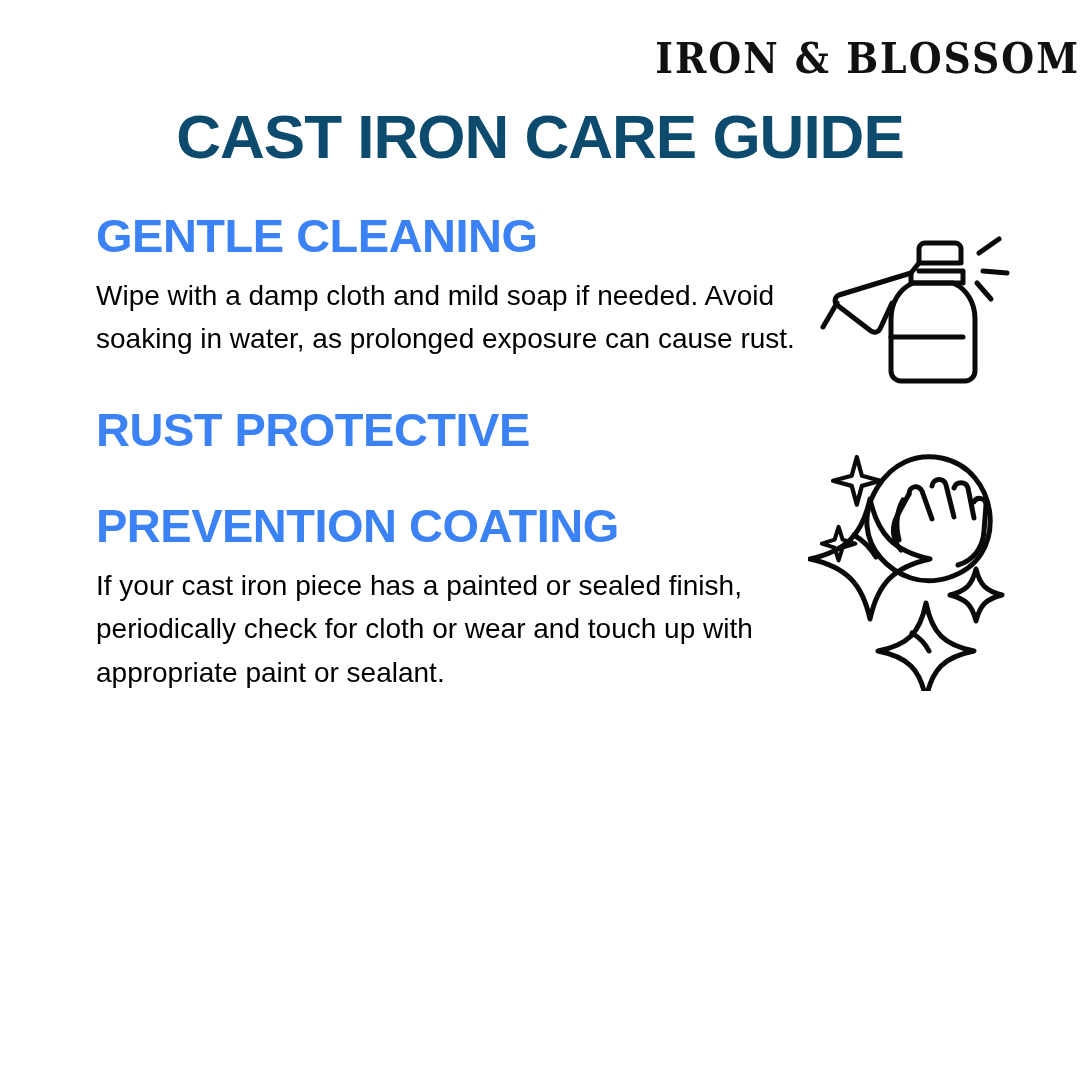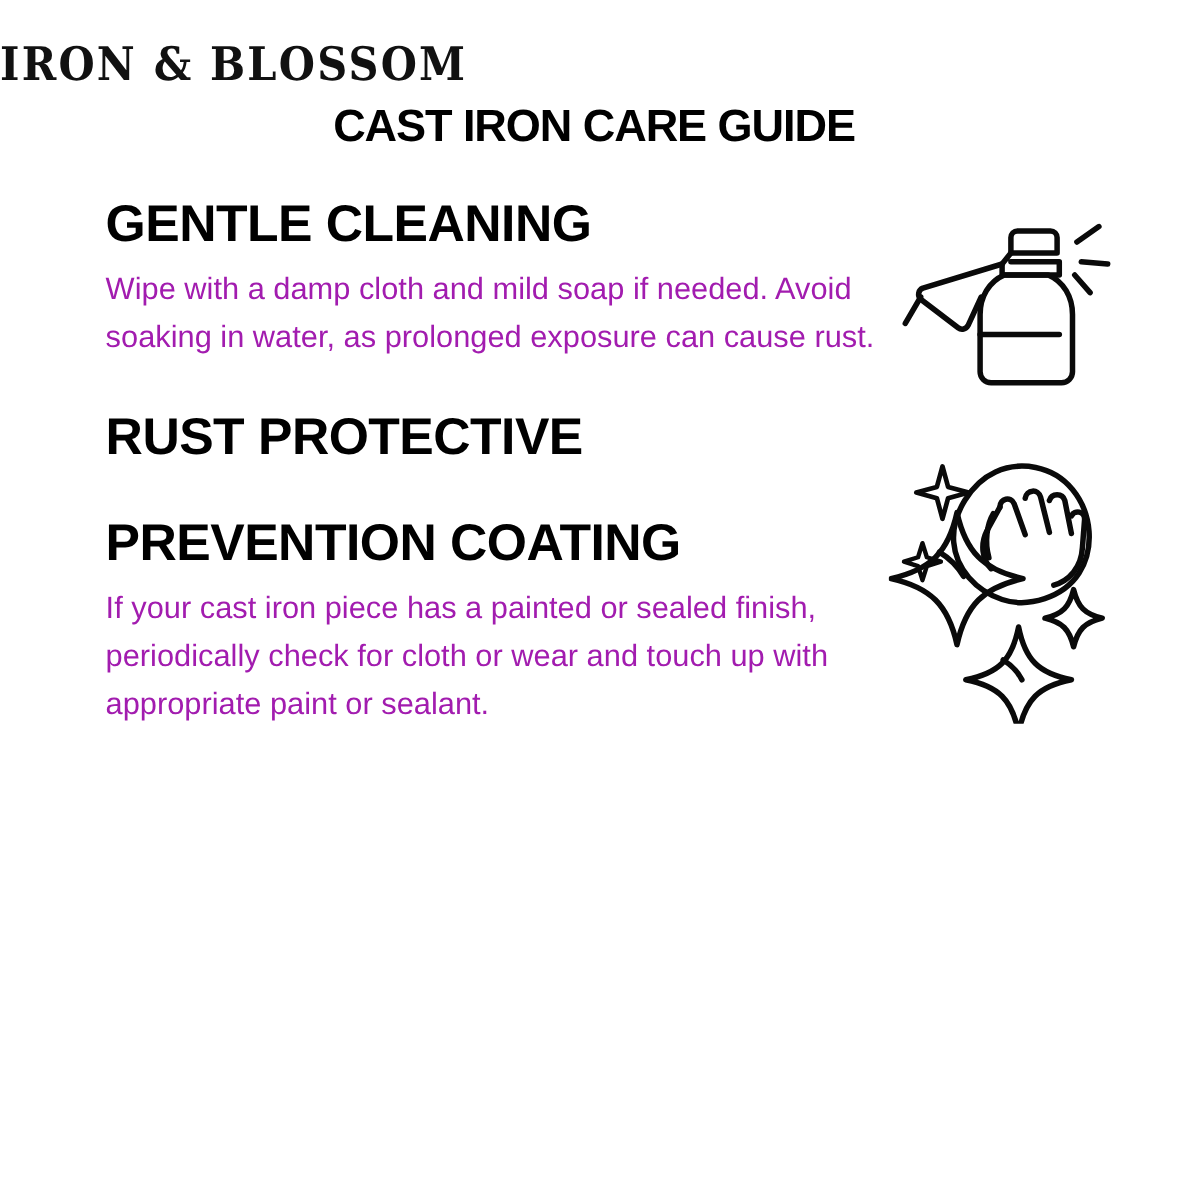--- a/index.html
+++ b/index.html
@@ -14,62 +14,62 @@
     overflow: hidden;
   }
   .page {
     position: relative;
     width: 1080px;
     height: 1080px;
     box-sizing: border-box;
     padding: 0;
   }
   .brand {
-    text-align: left;
+    text-align: right;
     font-family: "DejaVu Serif", serif;
     font-weight: bold;
     font-size: 42px;
     letter-spacing: 2px;
     color: #111111;
     padding-top: 38px;
     line-height: 1;
     font-stretch: condensed;
   }
   .main-title {
     text-align: center;
     font-family: "Liberation Sans", sans-serif;
     font-weight: bold;
-    font-size: 41px;
+    font-size: 62px;
     letter-spacing: -1px;
-    color: #000000;
-    margin-top: 14px;
+    color: #0c4a6e;
+    margin-top: 26px;
     line-height: 1;
   }
   .sections {
     margin-top: 42px;
   }
   .section {
     position: relative;
     padding: 0 96px;
     margin-bottom: 44px;
   }
   .section-title {
     font-family: "Liberation Sans", sans-serif;
     font-weight: bold;
     font-size: 47px;
     letter-spacing: -0.5px;
-    color: #000000;
+    color: #3b82f6;
     line-height: 1.1;
     margin-bottom: 12px;
   }
   .section-body {
     font-family: "Liberation Sans", sans-serif;
     font-size: 28px;
     line-height: 1.55;
-    color: #a21caf;
+    color: #000000;
     max-width: 710px;
   }
   .icon-wrap {
     position: absolute;
     right: 62px;
     top: 6px;
     width: 210px;
     height: 190px;
     display: flex;
     align-items: center;

